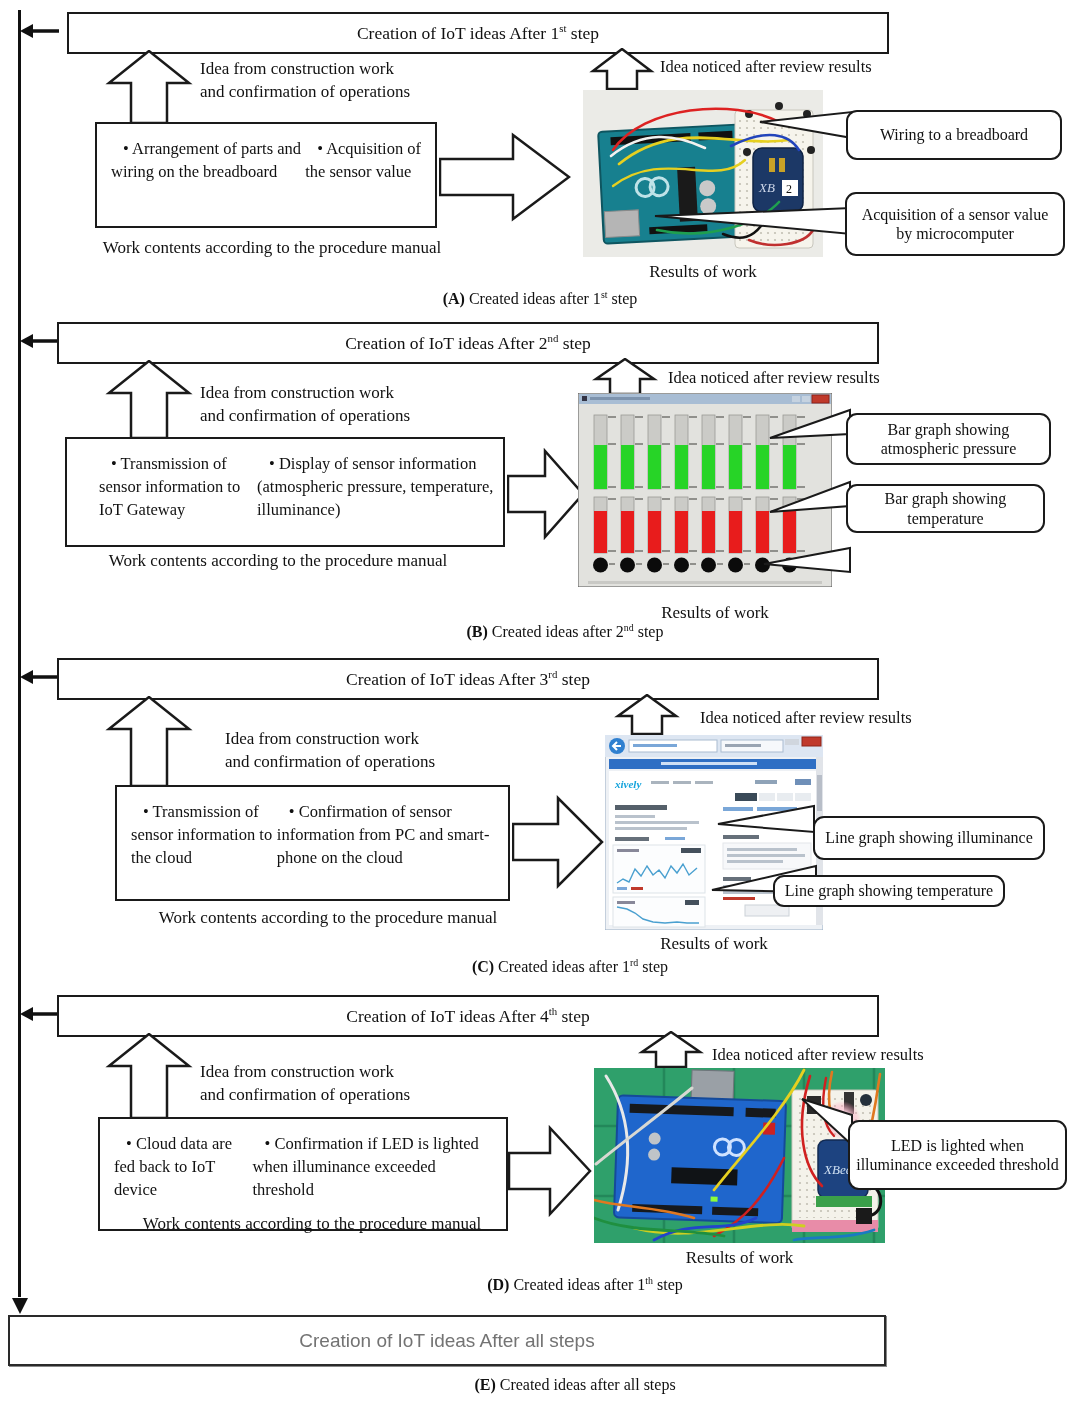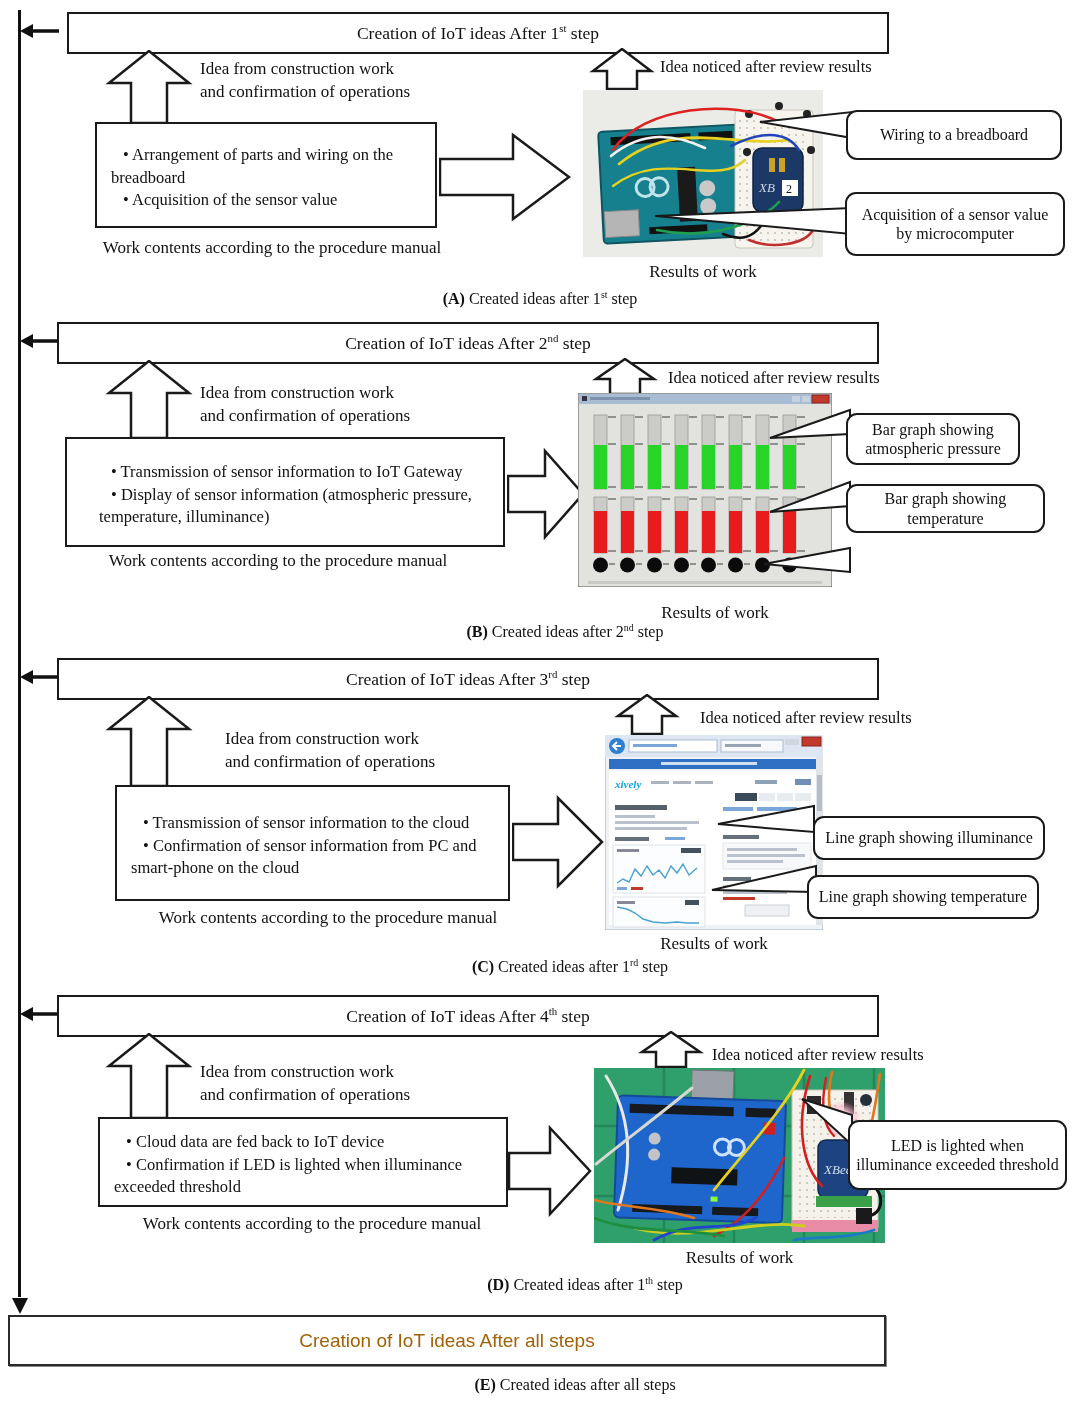--- a/index.html
+++ b/index.html
@@ -3,34 +3,34 @@
 <meta charset="utf-8">
 <style>
   html,body{margin:0;padding:0;background:#fff;}
   .page{position:relative;width:1078px;height:1405px;background:#fff;overflow:hidden;
         font-family:"Liberation Serif","DejaVu Serif",serif;color:#111;}
   .abs{position:absolute;}
   .sec{position:absolute;left:0;width:1078px;}
   .tbox{border:2px solid #1a1a1a;background:#fff;display:flex;align-items:center;justify-content:center;
         font-size:17.5px;text-align:center;}
   .bbox{border:2px solid #1a1a1a;background:#fff;font-size:16.5px;line-height:1.38;
-        padding:14px 8px 8px 14px;box-sizing:border-box;display:flex;flex-direction:column;justify-content:center;}
+        padding:14px 8px 8px 14px;box-sizing:border-box;display:flex;flex-direction:row;justify-content:center;}
   .bullet{text-indent:12px;}
   .lbl{font-size:17px;}
   .idea{font-size:17px;line-height:1.35;}
   .review{font-size:16.5px;}
   .results{font-size:17px;text-align:center;}
   .cap{font-size:16px;text-align:center;}
   .cap b{font-weight:bold;}
   .co{border:2px solid #1a1a1a;border-radius:11px;background:#fff;display:flex;align-items:center;
       justify-content:center;text-align:center;font-size:16px;line-height:1.2;box-sizing:border-box;padding:2px 6px;margin-top:20px;}
   sup{font-size:62%;line-height:0;}
   .ebox{border:2px solid #2a2a2a;box-shadow:1px 1px 0 #888;background:#fff;display:flex;align-items:center;
         justify-content:center;font-family:"Liberation Sans","DejaVu Sans",sans-serif;
-        font-size:19px;color:#a16207;}
+        font-size:19px;color:#737373;}
   svg{display:block;}
 </style>
 </head>
 <body>
 
 <div class="page">
 
   <div class="abs" style="left:18px;top:10px;width:3px;height:1287px;background:#111;"></div>
   <svg class="abs" style="left:10px;top:1297px" width="20" height="18" viewBox="0 0 20 18">
     <polygon points="2,1 18,1 10,17" fill="#111"></polygon>
@@ -185,21 +185,21 @@
       <use href="#gcol" x="124"></use>
         <use href="#gcol" x="151"></use>
         <use href="#gcol" x="178"></use>
         <use href="#gcol" x="205"></use>
       <rect x="10" y="188" width="234" height="3" fill="#c9c9c5"></rect>
     </svg>
 
     <svg class="abs" style="left:768px;top:84px" width="84" height="36" viewBox="0 0 84 36">
       <polygon points="2,32 82,4 82,28" fill="#fff" stroke="#1a1a1a" stroke-width="2"></polygon>
     </svg>
-    <div class="abs co" style="left:846px;top:71px;width:174px;height:52px;">Bar graph showing atmospheric pressure</div>
+    <div class="abs co" style="left:846px;top:71px;width:205px;height:52px;">Bar graph showing atmospheric pressure</div>
     <svg class="abs" style="left:768px;top:156px" width="84" height="36" viewBox="0 0 84 36">
       <polygon points="2,34 82,4 82,28" fill="#fff" stroke="#1a1a1a" stroke-width="2"></polygon>
     </svg>
     <div class="abs co" style="left:846px;top:142px;width:199px;height:49px;">Bar graph showing temperature</div>
     <svg class="abs" style="left:762px;top:224px" width="90" height="30" viewBox="0 0 90 30">
       <polygon points="2,18 88,2 88,26" fill="#fff" stroke="#1a1a1a" stroke-width="2"></polygon>
     </svg>
 
     <div class="abs results" style="left:588px;top:281px;width:254px;">Results of work</div>
     <div class="abs cap" style="left:165px;top:301px;width:800px;">
@@ -296,21 +296,21 @@
         <rect x="212" y="40" width="5" height="36" fill="#b8bec8"></rect>
     </svg>
 
     <svg class="abs" style="left:716px;top:146px" width="102" height="32" viewBox="0 0 102 32">
       <polygon points="2,20 98,2 98,28" fill="#fff" stroke="#1a1a1a" stroke-width="2"></polygon>
     </svg>
     <div class="abs co" style="left:813px;top:138px;width:232px;height:44px;">Line graph showing illuminance</div>
     <svg class="abs" style="left:710px;top:206px" width="110" height="32" viewBox="0 0 110 32">
       <polygon points="2,26 106,2 106,28" fill="#fff" stroke="#1a1a1a" stroke-width="2"></polygon>
     </svg>
-    <div class="abs co" style="left:807px;top:197px;width:232px;height:44px;text-align:center;">Line graph showing temperature</div>
+    <div class="abs co" style="left:773px;top:197px;width:232px;height:32px;text-align:center;">Line graph showing temperature</div>
 
     <div class="abs results" style="left:605px;top:276px;width:218px;">Results of work</div>
     <div class="abs cap" style="left:170px;top:300px;width:800px;">
       <b>(C)</b><span> Created ideas after 1</span><sup>rd</sup><span> step</span>
     </div>
   </div>
 
   <div class="sec" style="top:995px;height:315px;">
     <svg class="abs" style="left:19px;top:10px" width="40" height="18" viewBox="0 0 40 18">
       <line x1="40" y1="9" x2="13" y2="9" stroke="#111" stroke-width="3.5"></line>
@@ -319,21 +319,21 @@
     <div class="abs tbox" style="left:57px;top:0;width:818px;height:38px;">
       <span><span>Creation of IoT ideas After 4</span><sup>th</sup><span> step</span></span>
     </div>
     <svg class="abs" style="left:103px;top:38px" width="92" height="86" viewBox="0 0 92 86">
       <polygon points="46,1 6,33 28,33 28,85 64,85 64,33 86,33" fill="#fff" stroke="#1a1a1a" stroke-width="2.5"></polygon>
     </svg>
     <div class="abs idea" style="left:200px;top:66px;width:260px;">
       <div>Idea from construction work</div>
       <div>and confirmation of operations</div>
     </div>
-    <div class="abs bbox" style="left:98px;top:122px;width:410px;height:90px;">
+    <div class="abs bbox" style="left:98px;top:122px;width:410px;height:114px;">
       <div class="bullet">• Cloud data are fed back to IoT device</div>
       <div class="bullet">• Confirmation if LED is lighted  when illuminance exceeded  threshold</div>
     </div>
     <div class="abs lbl" style="left:112px;top:219px;width:400px;text-align:center;">Work contents according  to the procedure manual</div>
     <svg class="abs" style="left:508px;top:130px" width="84" height="92" viewBox="0 0 84 92">
       <polygon points="1,28 42,28 42,3 82,46 42,89 42,64 1,64" fill="#fff" stroke="#1a1a1a" stroke-width="2.5"></polygon>
     </svg>
     <svg class="abs" style="left:634px;top:36px" width="74" height="37" viewBox="0 0 74 37">
       <polygon points="37,1 8,21 22,21 22,36 52,36 52,21 66,21" fill="#fff" stroke="#1a1a1a" stroke-width="2.5"></polygon>
     </svg>

